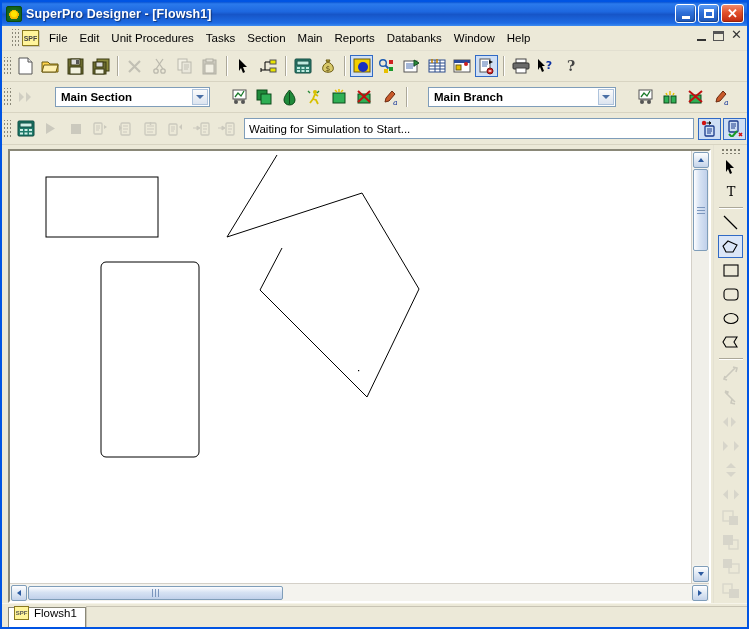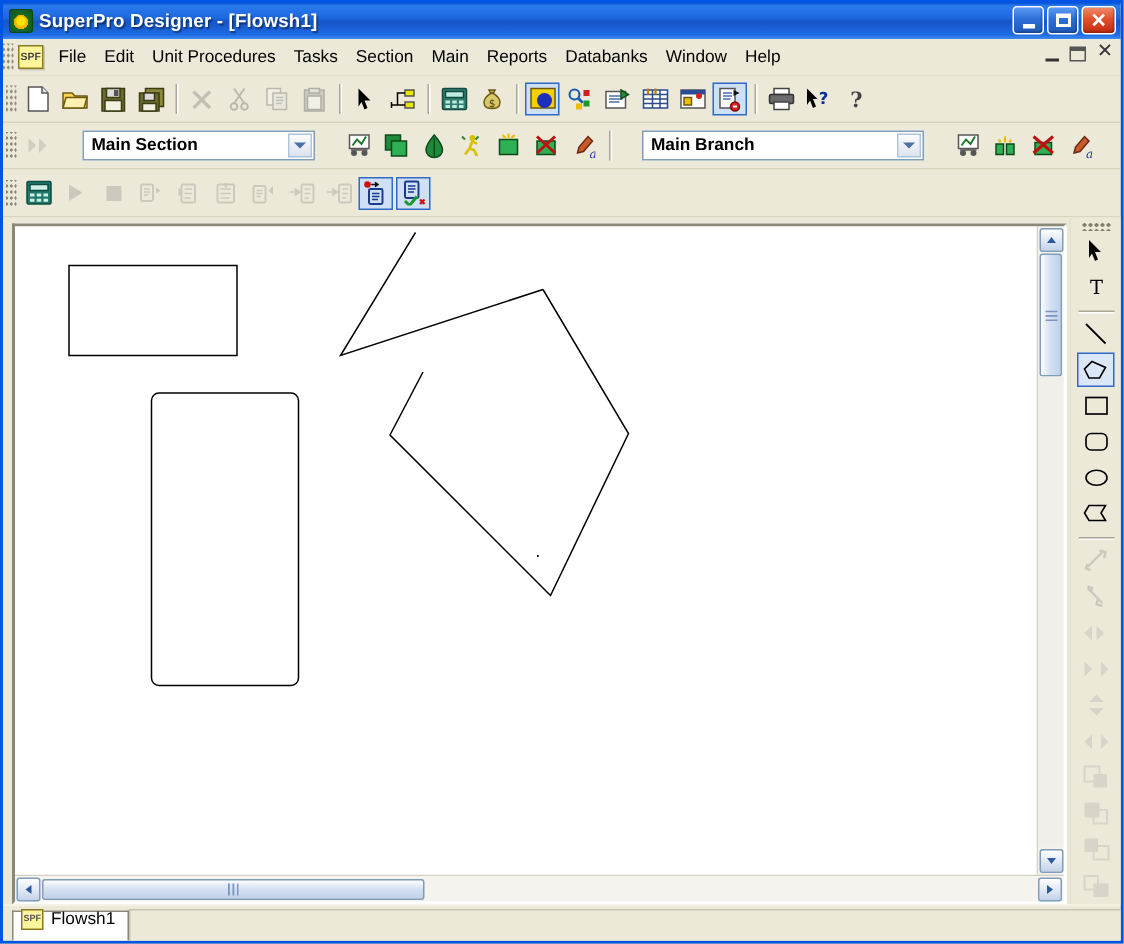--- a/index.html
+++ b/index.html
@@ -4,21 +4,21 @@
 <style>
   html,body{margin:0;padding:0;}
   body{
     width:749px;height:629px;overflow:hidden;
     font-family:"Liberation Sans", sans-serif;
     font-size:11px;
     background:#0A246A;
   }
   .app{
     position:absolute;left:0;top:0;width:749px;height:629px;
-    background:#fef9c3;
+    background:#fca5a5;
     border:2px solid #0054E3;
     box-sizing:border-box;
     display:flex;flex-direction:column;
   }
 
   
   .titlebar{
     height:24px;flex:0 0 24px;
     background:linear-gradient(to bottom,#0A55D4 0%,#2B7AEC 8%,#1E68E0 40%,#1655C8 52%,#1E6BE4 88%,#3C8BF0 100%);
     display:flex;align-items:center;padding:0 2px 0 4px;
@@ -49,21 +49,21 @@
            display:flex;align-items:center;justify-content:center;
            color:#fff;font-size:11px;font-weight:bold;line-height:1;}
   .wbtn.min .g{align-items:flex-end;padding-bottom:3px;}
   .wbtn.min .g::before{content:"";display:block;width:8px;height:3px;background:#fff;}
   .wbtn.max .g::before{content:"";display:block;width:10px;height:9px;border:2px solid #fff;border-top-width:3px;box-sizing:border-box;}
   .wbtn.close .g{font-size:13px;}
 
   
   .menubar{
     height:24px;flex:0 0 24px;background:#ece9d8;
-    display:flex;align-items:center;padding-left:0;position:relative;
+    display:flex;align-items:center;padding-left:10px;position:relative;
     border-bottom:1px solid #e2dfd0;
   }
   .grip{width:7px;height:18px;flex:0 0 7px;margin-right:2px;
         background-image:radial-gradient(circle,#8a8878 40%,transparent 41%);
         background-size:3px 4px;background-position:2px 2px;}
   .mdi-icon{
     width:17px;height:16px;flex:0 0 17px;margin:0 4px 0 1px;
     background:#FFF59B;border:1px solid #8a7a20;box-sizing:border-box;
     display:flex;align-items:center;justify-content:center;
     font-size:7px;font-weight:bold;color:#444;
@@ -594,20 +594,21 @@
         </svg>
     </div>
     <div class="tb dis">
       <svg width="18" height="16" viewBox="0 0 18 16">
           <path d="M1 7h6M5 5l3 2-3 2z" stroke="#8a8878" fill="#8a8878"></path>
           <rect x="9" y="2" width="8" height="12" rx="1" fill="none" stroke="#8a8878" stroke-width="1.3"></rect>
           <path d="M11 5h4M11 8h4M11 11h3" stroke="#8a8878"></path>
         </svg>
     </div>
 
+    <div class="statusfield">Waiting for Simulation to Start...</div>
 
     <div class="tb sel">
       <svg width="18" height="17" viewBox="0 0 18 17">
           <circle cx="3" cy="3" r="2.2" fill="#d01010"></circle>
           <path d="M5.5 3h4M8 1.5l2 1.5-2 1.5" fill="#111" stroke="#111"></path>
           <rect x="4" y="6" width="9" height="10" rx="1" fill="none" stroke="#1a3a8a" stroke-width="1.3"></rect>
           <path d="M6 9h5M6 11h5M6 13h4" stroke="#1a3a8a"></path>
         </svg>
     </div>
     <div class="tb sel">

